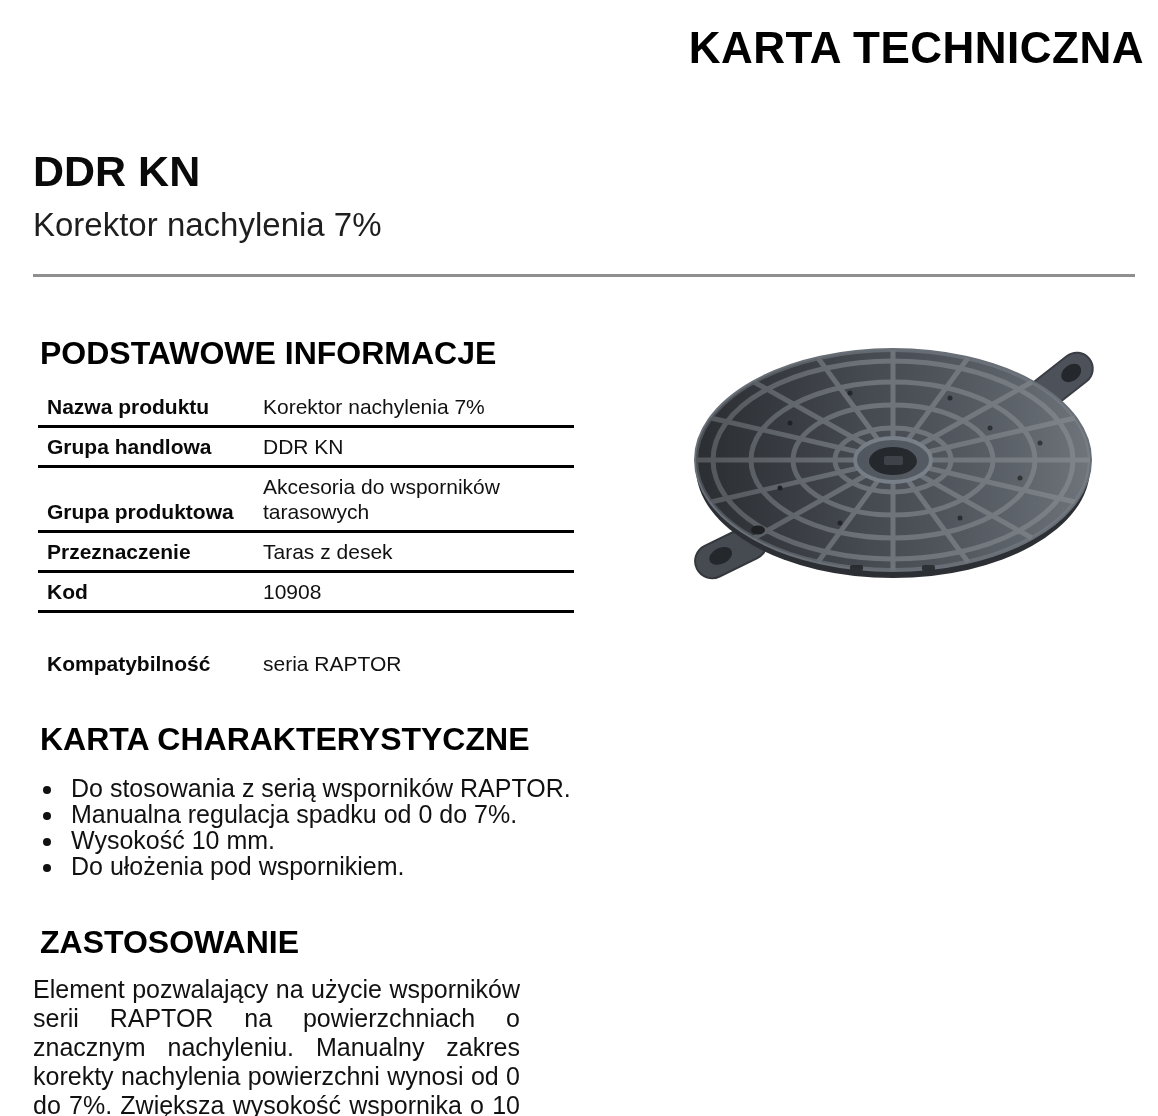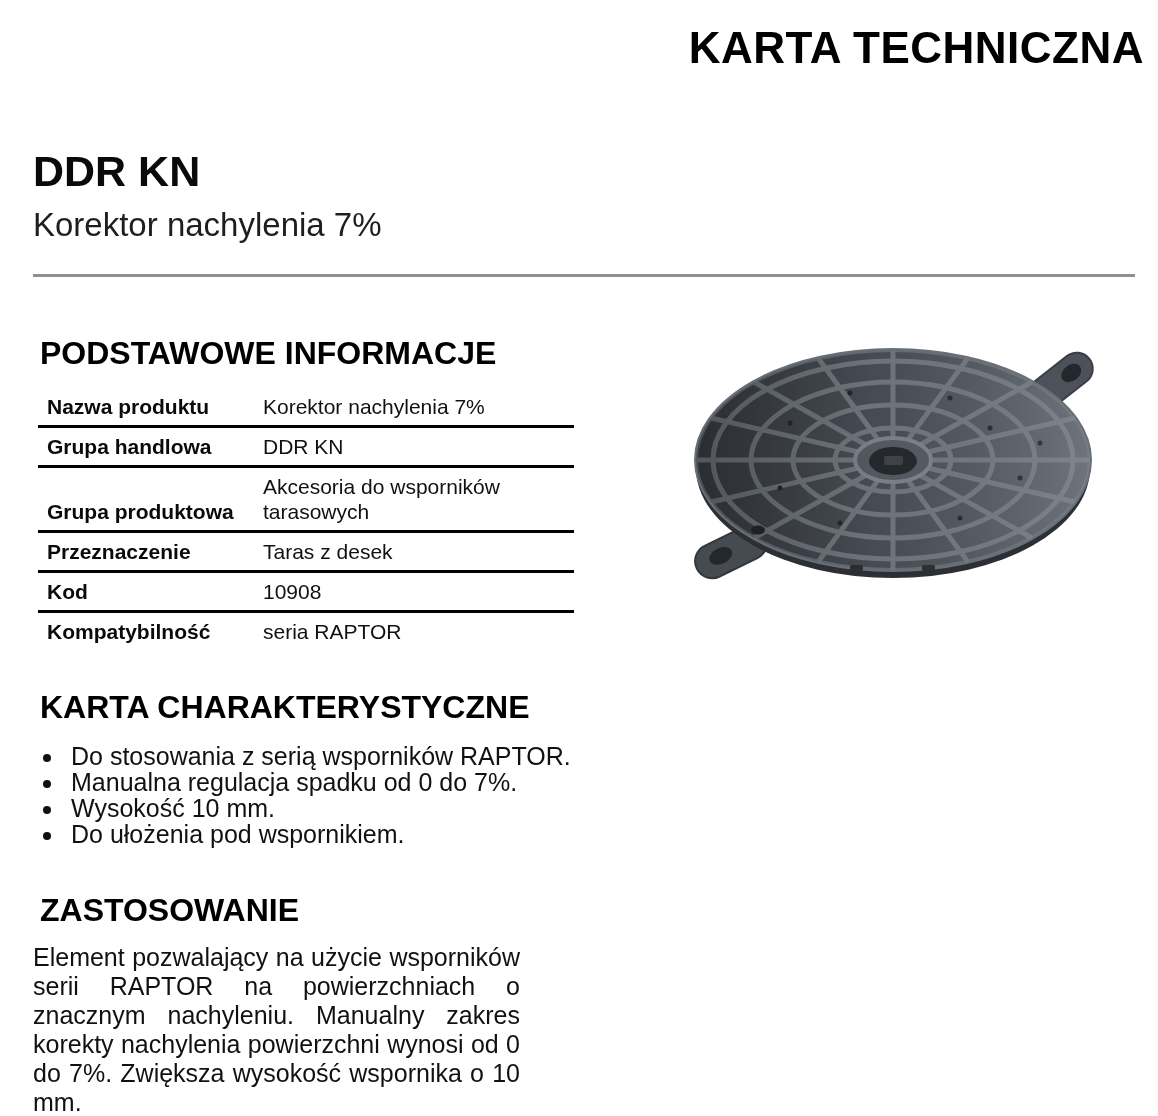--- a/index.html
+++ b/index.html
@@ -75,21 +75,21 @@
   .info-table {
     margin: 16px 0 0 5px;
     width: 536px;
   }
   .info-row {
     display: flex;
     align-items: flex-end;
     padding: 6px 0 6px 0;
     border-bottom: 3px solid #000000;
   }
-  .info-row.last { border-bottom: none; }
+  .info-row.last { border-bottom: none; margin-top: 32px; }
   .info-label {
     box-sizing: border-box;
     width: 225px;
     padding-left: 9px;
     font-size: 21px;
     line-height: 25px;
     font-weight: 700;
     color: #0a0a0a;
     flex-shrink: 0;
   }

